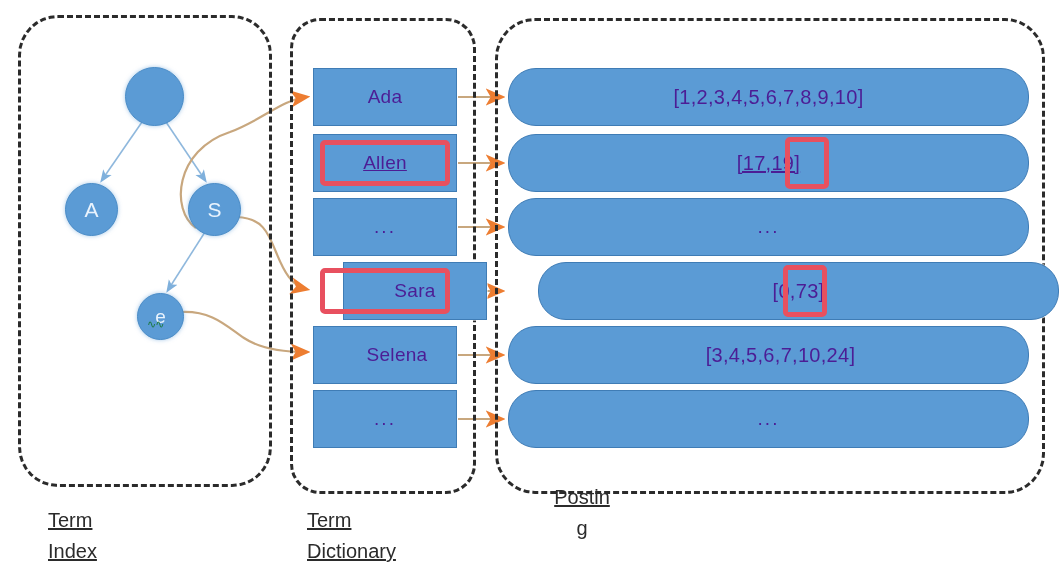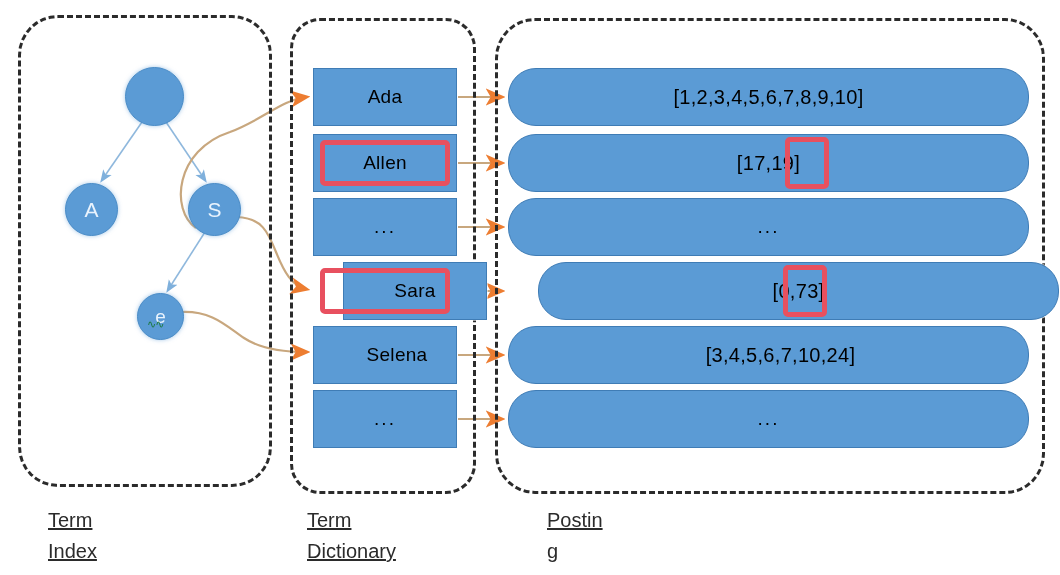--- a/index.html
+++ b/index.html
@@ -27,32 +27,32 @@
 
   
   .row{
     position:absolute;
     background:#5b9bd5;
     border:1px solid #3f7cb5;
     box-sizing:border-box;
     display:flex;
     align-items:center;
     justify-content:center;
-    color:#000000;
+    color:#4c1d95;
     font-size:19px;
     letter-spacing:.3px;
     box-shadow:0 0 0 1px rgba(255,255,255,.55);
   }
   .row.dots{font-size:19px;letter-spacing:2px;}
   .term-row{left:313px;width:144px;height:58px;}
   .post-row{left:508px;width:521px;height:58px;font-size:20px;border-radius:28px;}
 
   
   .r0{top:68px;}
-  .r1{top:134px;}
+  .r1{top:134px;text-decoration:underline;}
   .r2{top:198px;}
   .r3{top:262px;margin-left:30px;}
   .r4{top:326px;padding-left:24px;}
   .r5{top:390px;}
 
   
   .hl{
     position:absolute;
     border:5px solid #e8505f;
     border-radius:5px;
@@ -89,21 +89,21 @@
   .caption{
     position:absolute;
     font-size:20px;
     color:#2b2b2b;
     line-height:31px;
     white-space:pre-line;
     text-decoration:underline;
   }
   #cap-term-index{left:48px; top:505px;}
   #cap-term-dict {left:307px;top:505px;}
-  #cap-postings  {left:547px;top:505px;width:70px;}
+  #cap-postings  {left:547px;top:482px;width:70px;text-align:center;}
 
   svg.layer{position:absolute;left:0;top:0;width:1060px;height:575px;pointer-events:none;}
 </style>
 </head>
 <body>
 
 <div id="stage">
 
   <svg class="layer" viewBox="0 0 1060 575">
     <defs>

